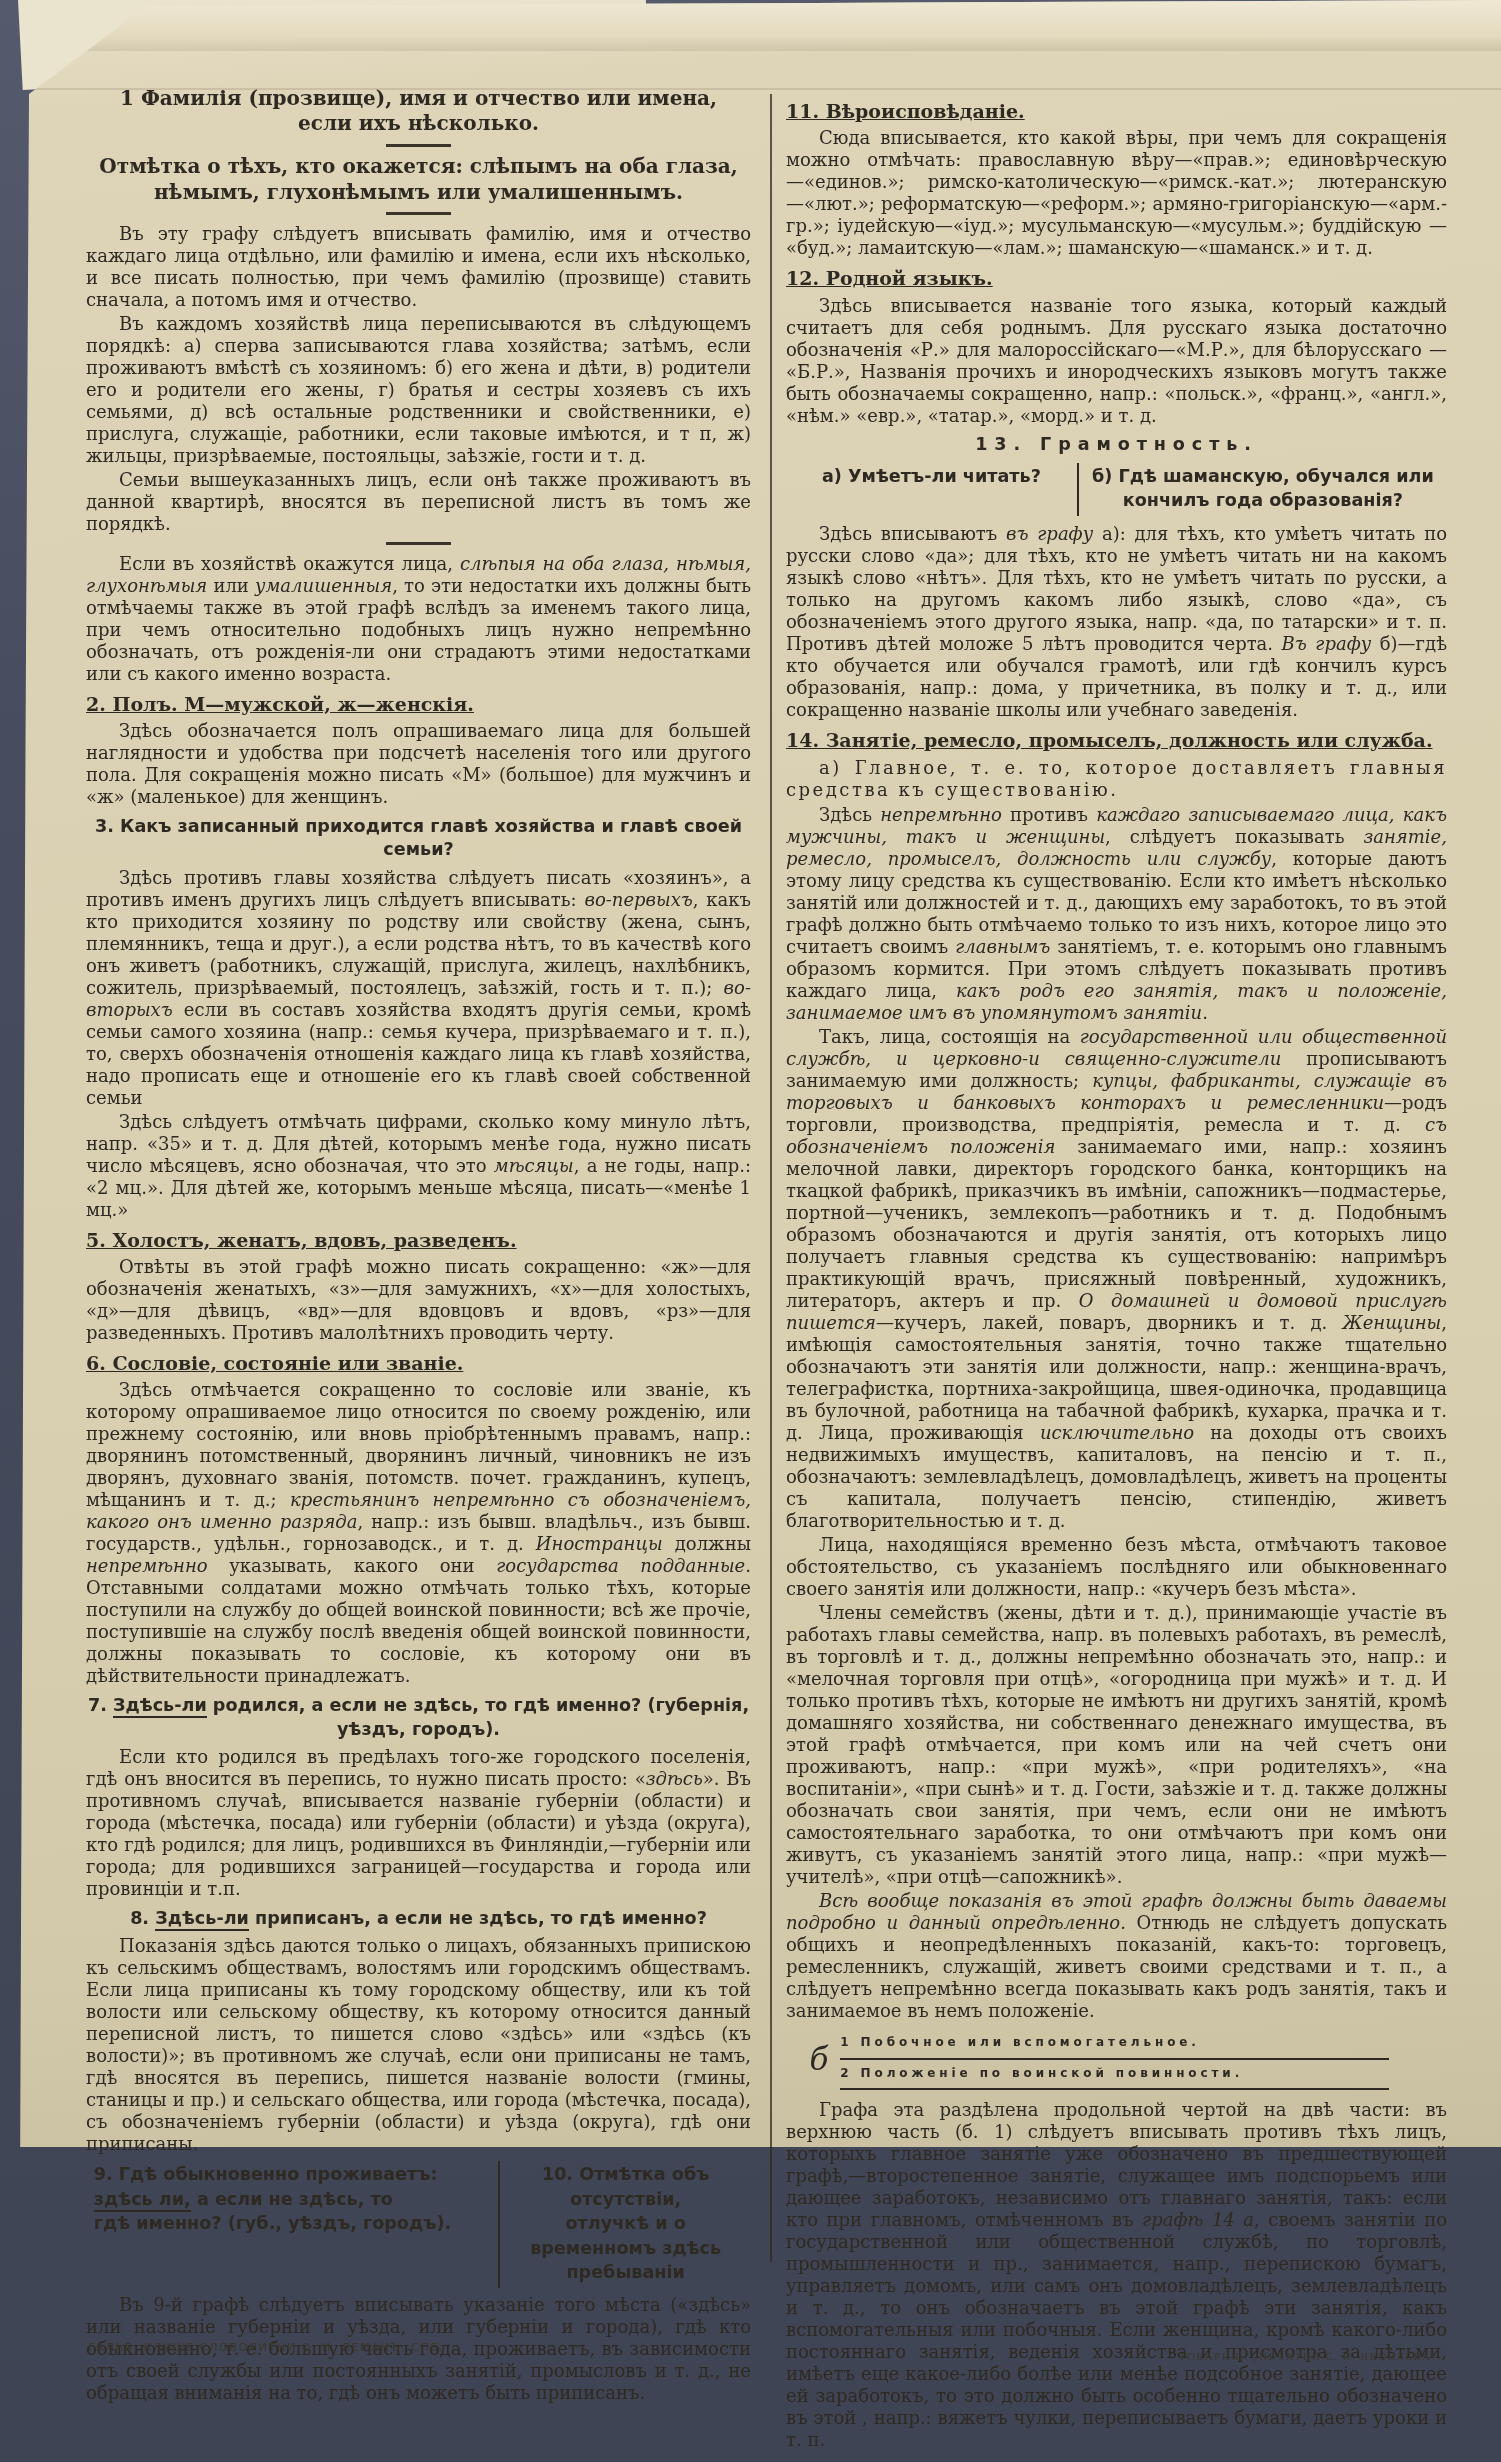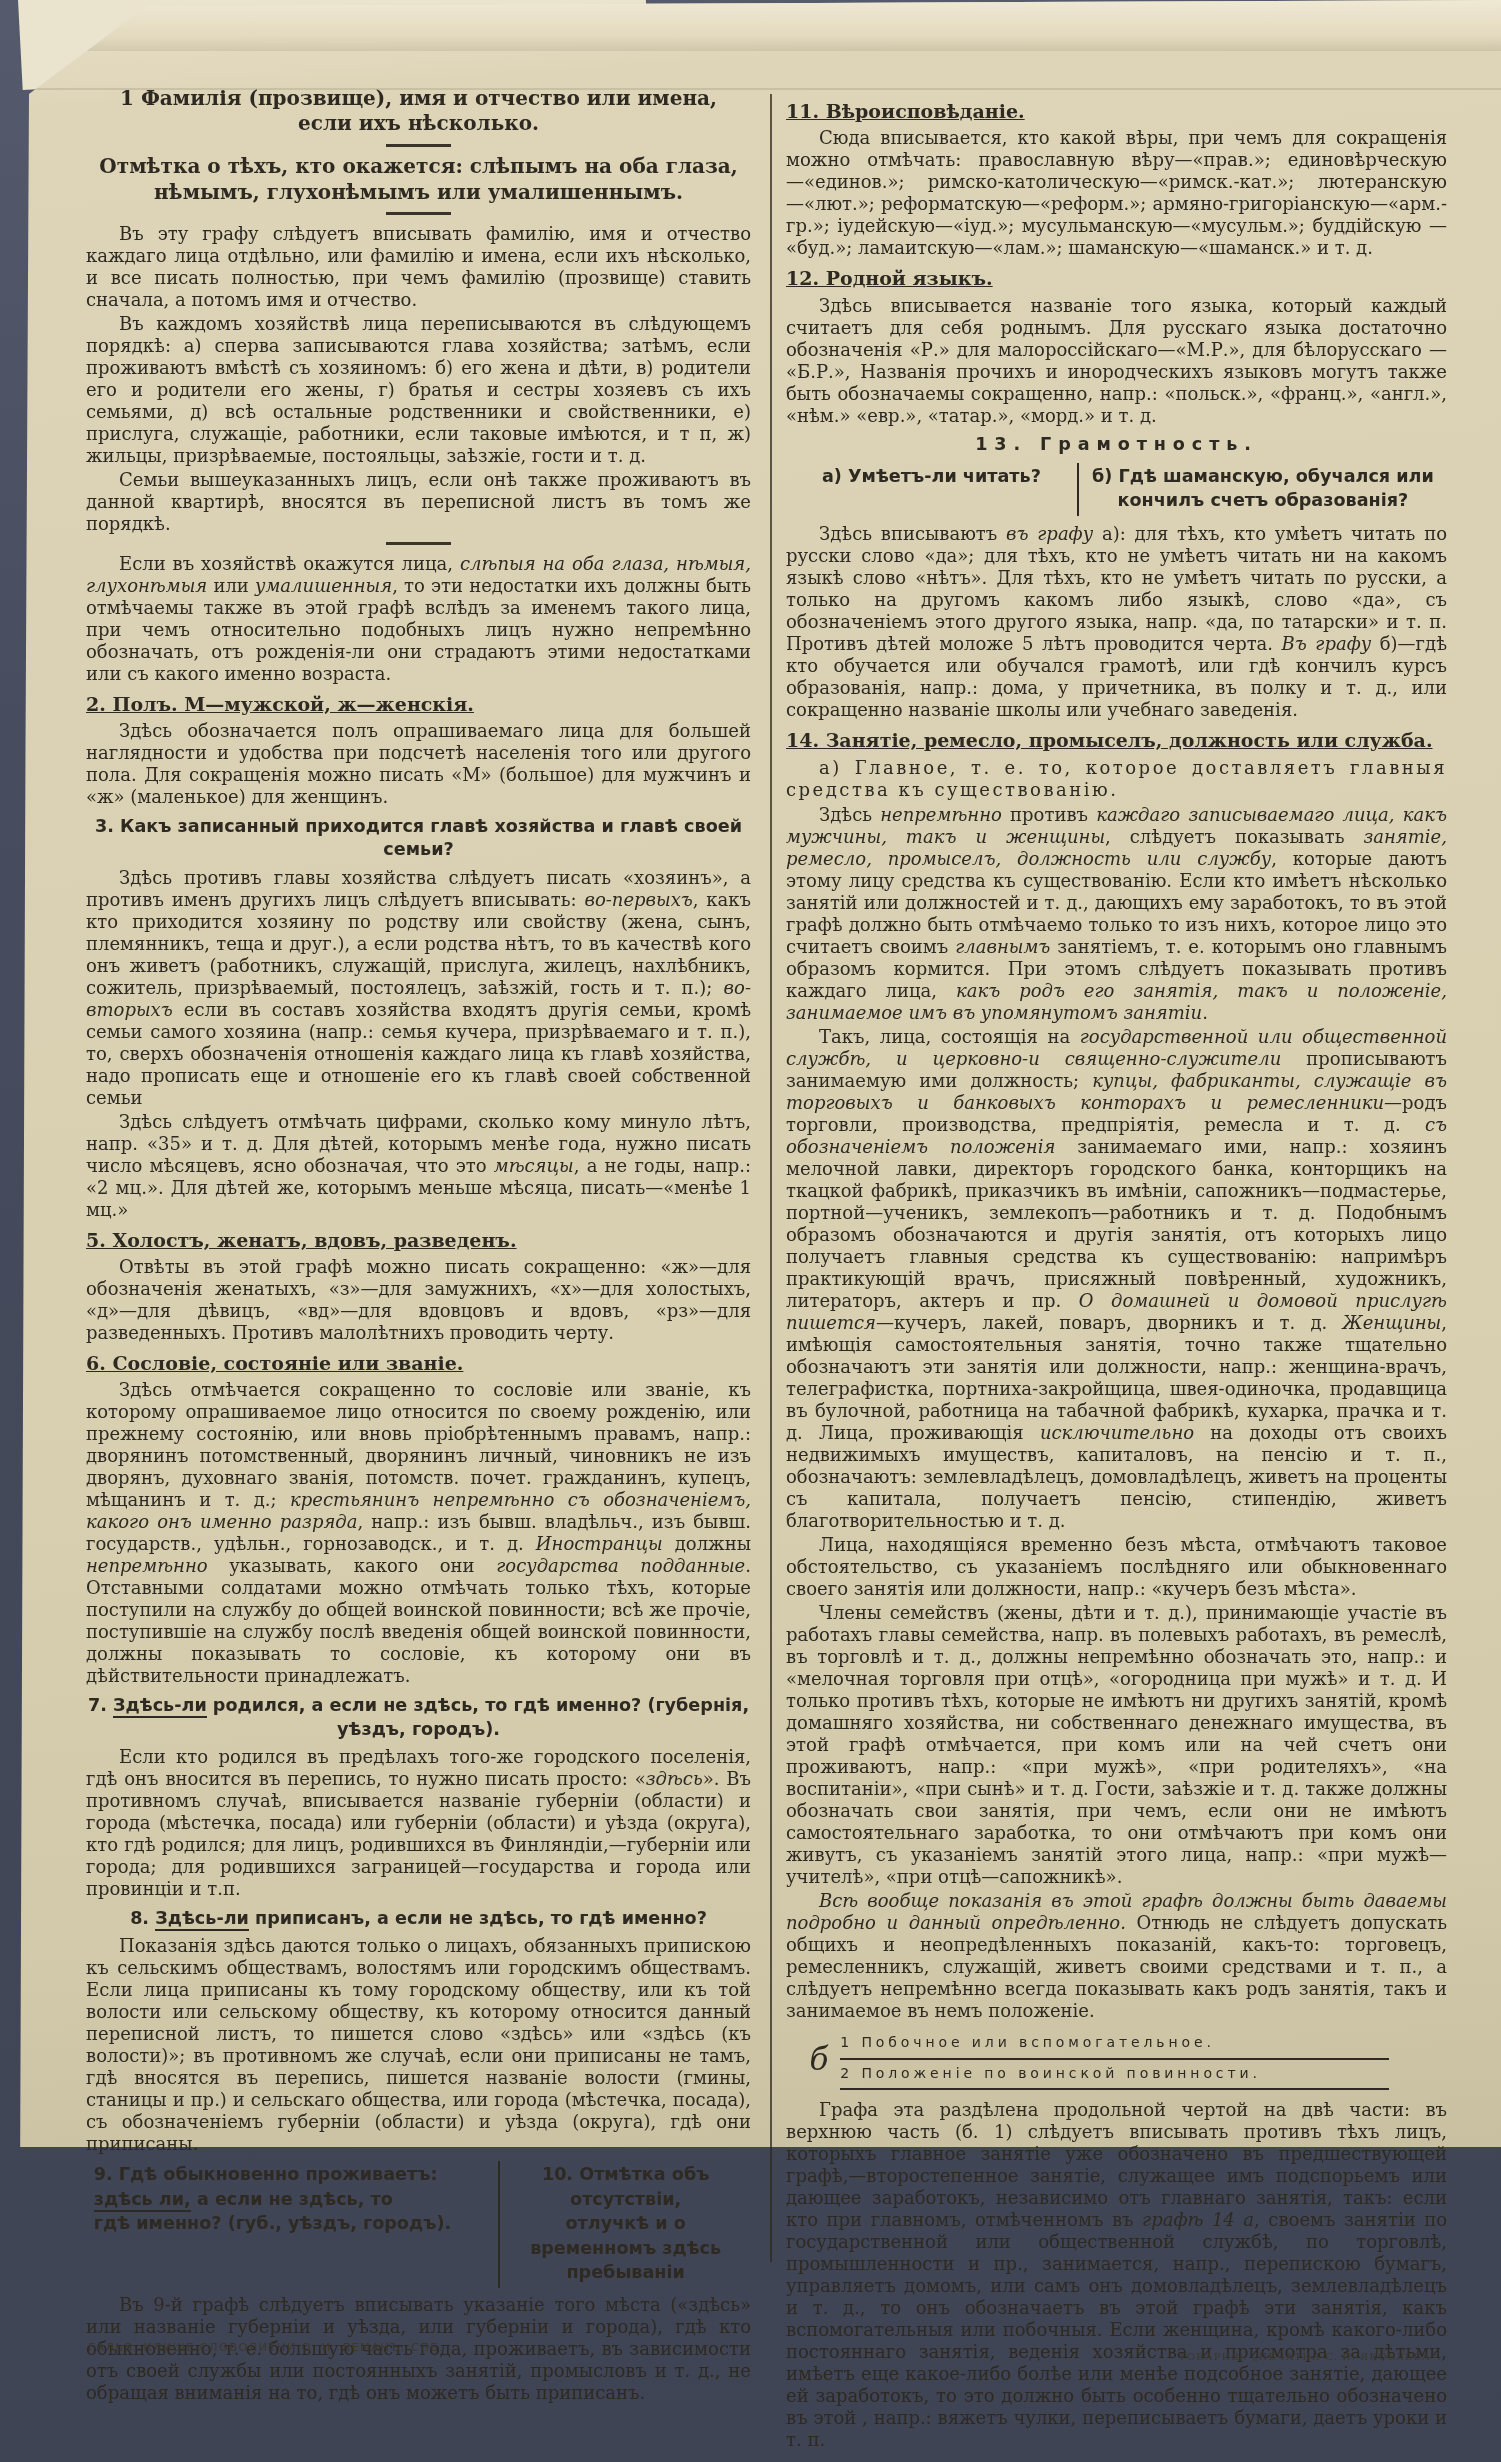--- a/index.html
+++ b/index.html
@@ -45,22 +45,22 @@
   .split{display:flex;margin:5.9px 0 6.9px;text-indent:0;}
   .split .cell{padding:1px 7.8px 2.9px;box-sizing:border-box;}
   .split .cell + .cell{border-left:2.5px solid #2e2a22;}
   .split .ln{font-family:"DejaVu Sans",sans-serif;font-weight:bold;font-size:17.6px;line-height:24.5px;text-indent:0;}
   .cell.c-center .ln{text-align:center;}
   .cell.c-left .ln{text-align:left;}
   .asp{letter-spacing:2.5px;text-indent:33px;margin:4.9px 0 2.9px;}
   .brace{display:flex;align-items:center;margin:7.8px 0 8.8px;text-indent:0;}
   .brace-label{font-size:31px;font-style:italic;line-height:29px;margin:0 11.8px 0 23.5px;}
   .brace-lines{width:549px;}
-  .brace-line{font-family:"DejaVu Sans",sans-serif;font-weight:normal;letter-spacing:3.9px;
-      font-size:14px;line-height:21.6px;padding:2.9px 0 3.9px;border-bottom:2.5px solid #2e2a22;text-indent:0;}
+  .brace-line{font-family:"DejaVu Sans",sans-serif;font-weight:bold;letter-spacing:3.9px;
+      font-size:12px;line-height:21.6px;padding:2.9px 0 3.9px;border-bottom:2.5px solid #2e2a22;text-indent:0;}
   .u{border-bottom:2.5px solid currentColor;padding-bottom:1px;}
   i{font-style:italic;}
   .footer{
     position:absolute;font-family:"DejaVu Sans",sans-serif;font-size:11.3px;
     letter-spacing:1.4px;color:#3c362b;white-space:nowrap;
   }
   #footer-left{left:88px;top:2341px;}
   #footer-right{right:60px;top:2350px;font-family:Liberation Serif, serif;}
 </style>
 </head>
@@ -112,21 +112,21 @@
         <div class="p">Сюда вписывается, кто какой вѣры, при чемъ для сокращенія можно отмѣчать: православную вѣру—«прав.»; единовѣрческую—«единов.»; римско-католическую—«римск.-кат.»; лютеранскую—«лют.»; реформатскую—«реформ.»; армяно-григоріанскую—«арм.-гр.»; іудейскую—«іуд.»; мусульманскую—«мусульм.»; буддійскую — «буд.»; ламаитскую—«лам.»; шаманскую—«шаманск.» и т. д.</div>
         <div class="h">12. Родной языкъ.</div>
         <div class="p">Здѣсь вписывается названіе того языка, который каждый считаетъ для себя роднымъ. Для русскаго языка достаточно обозначенія «Р.» для малороссійскаго—«М.Р.», для бѣлорусскаго — «Б.Р.», Названія прочихъ и инородческихъ языковъ могутъ также быть обозначаемы сокращенно, напр.: «польск.», «франц.», «англ.», «нѣм.» «евр.», «татар.», «морд.» и т. д.</div>
         <div class="hs hsp">13. Грамотность.</div>
         <div class="split">
           <div class="cell c-center" style="width: 44%;">
             <div class="ln">а) Умѣетъ-ли читать?</div>
           </div>
           <div class="cell c-center" style="flex: 1 1 0%;">
             <div class="ln">б) Гдѣ шаманскую, обучался или</div>
-            <div class="ln">кончилъ счетъ образованія?</div>
+            <div class="ln">кончилъ года образованія?</div>
           </div>
         </div>
         <div class="p">Здѣсь вписываютъ <i>въ графу</i> а): для тѣхъ, кто умѣетъ читать по русски слово «да»; для тѣхъ, кто не умѣетъ читать ни на какомъ языкѣ слово «нѣтъ». Для тѣхъ, кто не умѣетъ читать по русски, а только на другомъ какомъ либо языкѣ, слово «да», съ обозначеніемъ этого другого языка, напр. «да, по татарски» и т. п. Противъ дѣтей моложе 5 лѣтъ проводится черта. <i>Въ графу</i> б)—гдѣ кто обучается или обучался грамотѣ, или гдѣ кончилъ курсъ образованія, напр.: дома, у причетника, въ полку и т. д., или сокращенно названіе школы или учебнаго заведенія.</div>
         <div class="h">14. Занятіе, ремесло, промыселъ, должность или служба.</div>
         <div class="p asp">а) Главное, т. е. то, которое доставляетъ главныя средства къ существованію.</div>
         <div class="p">Здѣсь <i>непремѣнно</i> противъ <i>каждаго записываемаго лица, какъ мужчины, такъ и женщины</i>, слѣдуетъ показывать <i>занятіе, ремесло, промыселъ, должность или службу</i>, которые даютъ этому лицу средства къ существованію. Если кто имѣетъ нѣсколько занятій или должностей и т. д., дающихъ ему заработокъ, то въ этой графѣ должно быть отмѣчаемо только то изъ нихъ, которое лицо это считаетъ своимъ <i>главнымъ</i> занятіемъ, т. е. которымъ оно главнымъ образомъ кормится. При этомъ слѣдуетъ показывать противъ каждаго лица, <i>какъ родъ его занятія, такъ и положеніе, занимаемое имъ въ упомянутомъ занятіи</i>.</div>
         <div class="p">Такъ, лица, состоящія на <i>государственной или общественной службѣ, и церковно-и священно-служители</i> прописываютъ занимаемую ими должность; <i>купцы, фабриканты, служащіе въ торговыхъ и банковыхъ конторахъ и ремесленники</i>—родъ торговли, производства, предпріятія, ремесла и т. д. <i>съ обозначеніемъ положенія</i> занимаемаго ими, напр.: хозяинъ мелочной лавки, директоръ городского банка, конторщикъ на ткацкой фабрикѣ, приказчикъ въ имѣніи, сапожникъ—подмастерье, портной—ученикъ, землекопъ—работникъ и т. д. Подобнымъ образомъ обозначаются и другія занятія, отъ которыхъ лицо получаетъ главныя средства къ существованію: напримѣръ практикующій врачъ, присяжный повѣренный, художникъ, литераторъ, актеръ и пр. <i>О домашней и домовой прислугѣ пишется</i>—кучеръ, лакей, поваръ, дворникъ и т. д. <i>Женщины</i>, имѣющія самостоятельныя занятія, точно также тщательно обозначаютъ эти занятія или должности, напр.: женщина-врачъ, телеграфистка, портниха-закройщица, швея-одиночка, продавщица въ булочной, работница на табачной фабрикѣ, кухарка, прачка и т. д. Лица, проживающія <i>исключительно</i> на доходы отъ своихъ недвижимыхъ имуществъ, капиталовъ, на пенсію и т. п., обозначаютъ: землевладѣлецъ, домовладѣлецъ, живетъ на проценты съ капитала, получаетъ пенсію, стипендію, живетъ благотворительностью и т. д.</div>
         <div class="p">Лица, находящіяся временно безъ мѣста, отмѣчаютъ таковое обстоятельство, съ указаніемъ послѣдняго или обыкновеннаго своего занятія или должности, напр.: «кучеръ безъ мѣста».</div>
         <div class="p">Члены семействъ (жены, дѣти и т. д.), принимающіе участіе въ работахъ главы семейства, напр. въ полевыхъ работахъ, въ ремеслѣ, въ торговлѣ и т. д., должны непремѣнно обозначать это, напр.: и «мелочная торговля при отцѣ», «огородница при мужѣ» и т. д. И только противъ тѣхъ, которые не имѣютъ ни другихъ занятій, кромѣ домашняго хозяйства, ни собственнаго денежнаго имущества, въ этой графѣ отмѣчается, при комъ или на чей счетъ они проживаютъ, напр.: «при мужѣ», «при родителяхъ», «на воспитаніи», «при сынѣ» и т. д. Гости, заѣзжіе и т. д. также должны обозначать свои занятія, при чемъ, если они не имѣютъ самостоятельнаго заработка, то они отмѣчаютъ при комъ они живутъ, съ указаніемъ занятій этого лица, напр.: «при мужѣ—учителѣ», «при отцѣ—сапожникѣ».</div>
         <div class="p"><i>Всѣ вообще показанія въ этой графѣ должны быть даваемы подробно и данный опредѣленно.</i> Отнюдь не слѣдуетъ допускать общихъ и неопредѣленныхъ показаній, какъ-то: торговецъ, ремесленникъ, служащій, живетъ своими средствами и т. п., а слѣдуетъ непремѣнно всегда показывать какъ родъ занятія, такъ и занимаемое въ немъ положеніе.</div>

